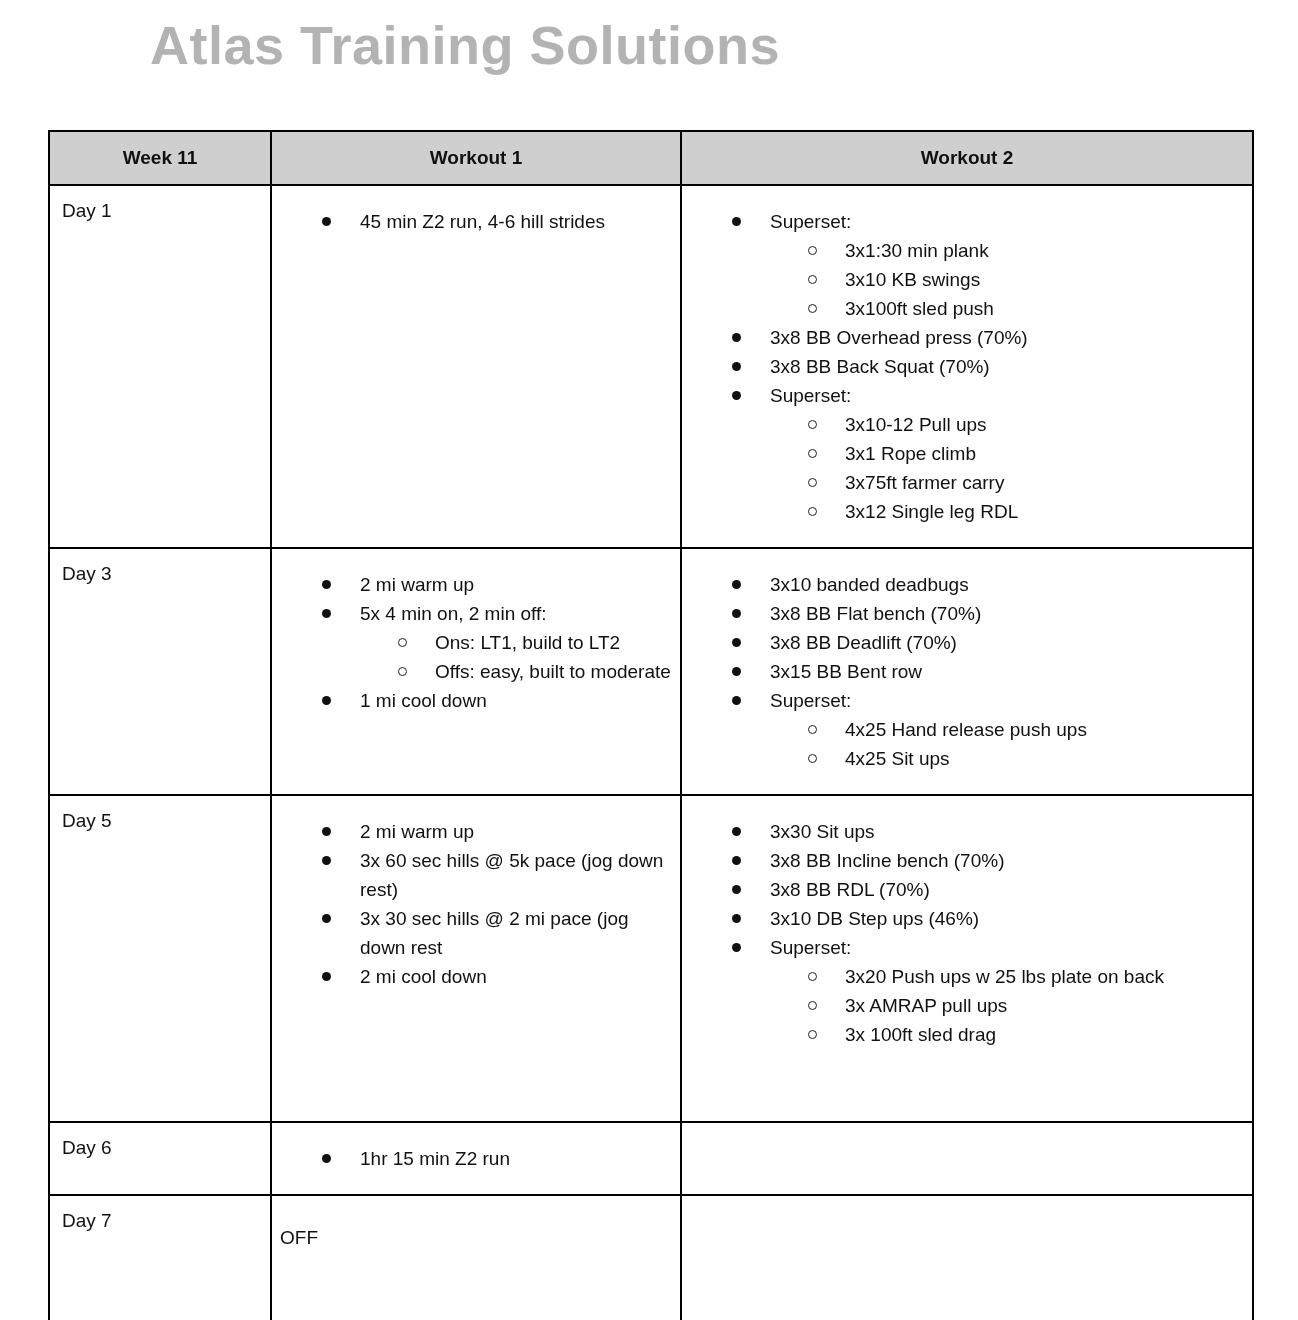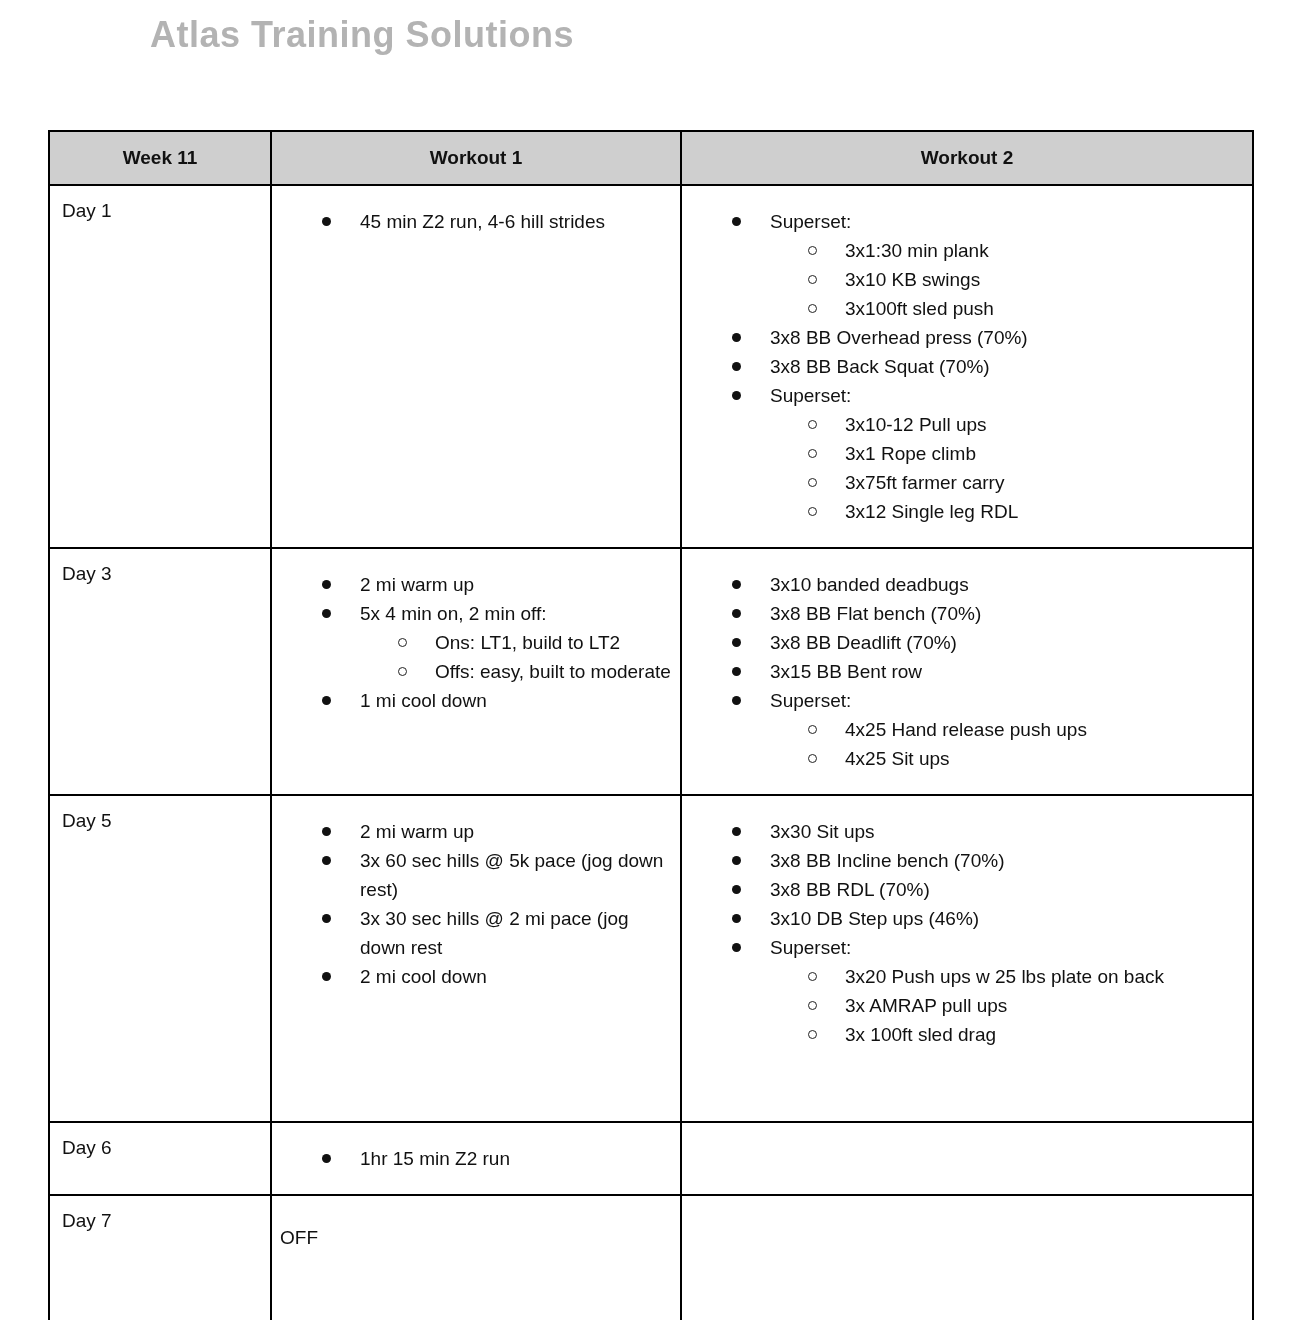--- a/index.html
+++ b/index.html
@@ -7,21 +7,21 @@
   body {
     width: 1298px; height: 1320px;
     position: relative;
     font-family: "Liberation Sans", "DejaVu Sans", sans-serif;
     color: #111111;
   }
   
   .doc-header { position: absolute; top: 0; left: 0; width: 100%; height: 130px; }
   .doc-title {
     position: absolute; left: 150px; top: 14px;
-    font-size: 36px; font-weight: bold; color: #b3b3b3;
+    font-size: 54px; font-weight: bold; color: #b3b3b3;
     letter-spacing: 0.5px;
   }
   .logo-box {
     position: absolute; right: 26px; top: 8px;
     width: 112px; height: 106px;
     background: #b3b3b3;
     display: flex; align-items: center; justify-content: center;
   }
   
   table.plan {

